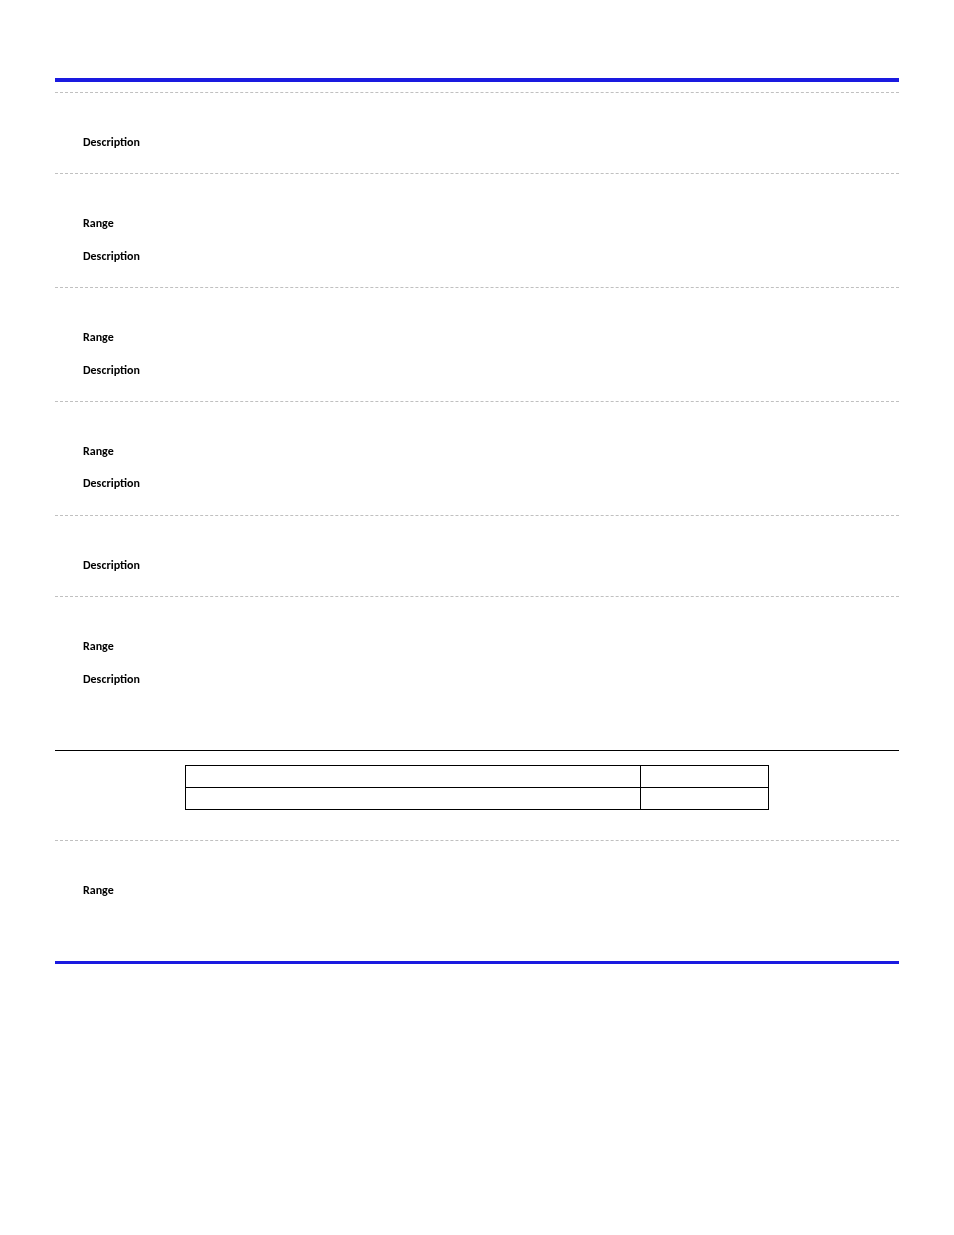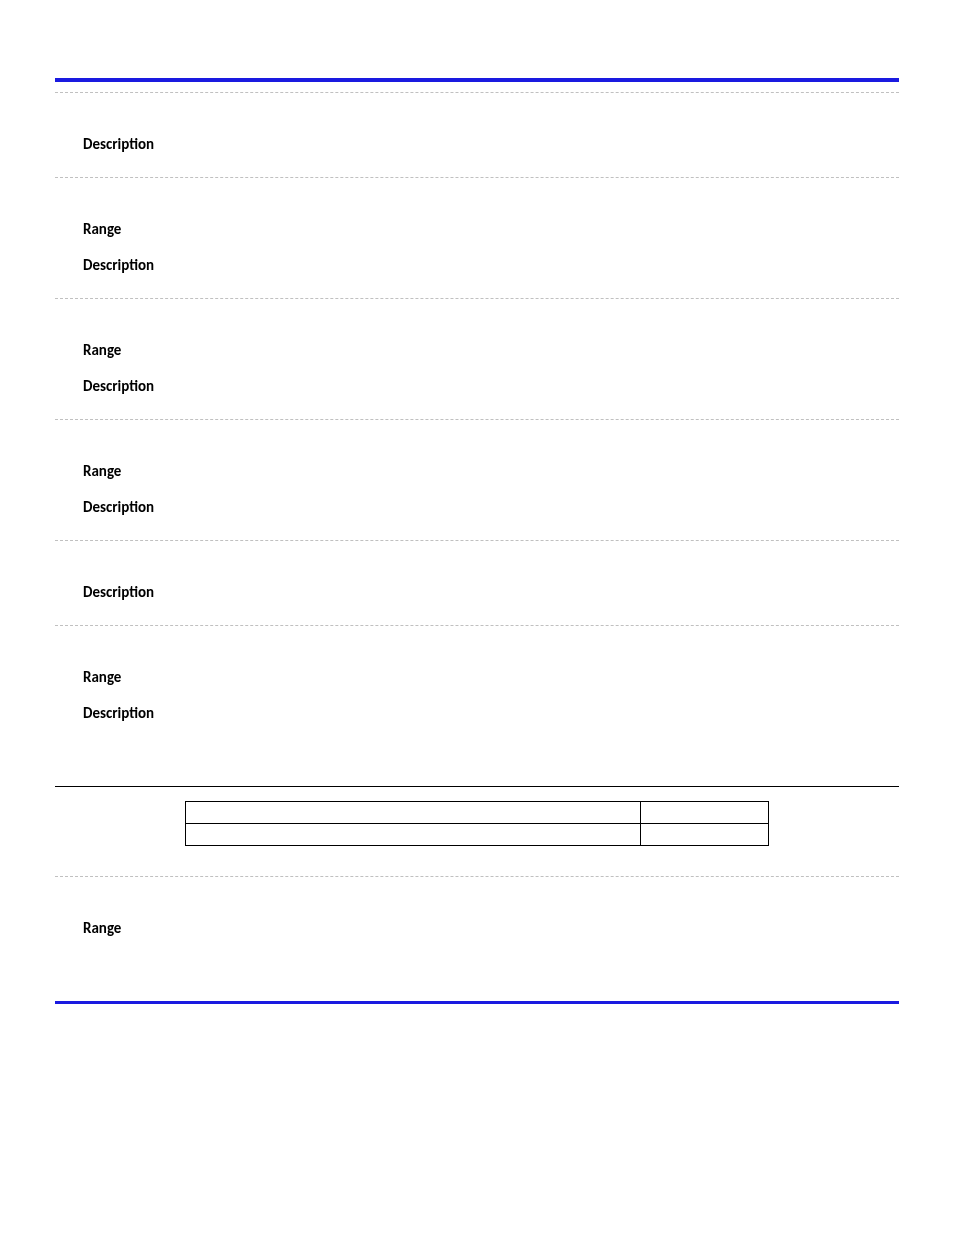--- a/index.html
+++ b/index.html
@@ -26,21 +26,21 @@
     border: none;
     border-top: 1px dashed #c0c0c0;
     margin: 0;
     height: 0;
   }
   .block {
     padding: 16px 0 24px 28px;
   }
   .label {
     font-weight: 700;
-    font-size: 15px;
+    font-size: 12px;
     line-height: 1.2;
     margin-top: 18px;
   }
   .label:first-child {
     margin-top: 26px;
   }
   .solid-sep {
     border: none;
     border-top: 1.5px solid #000;
     margin: 40px 0 14px 0;

